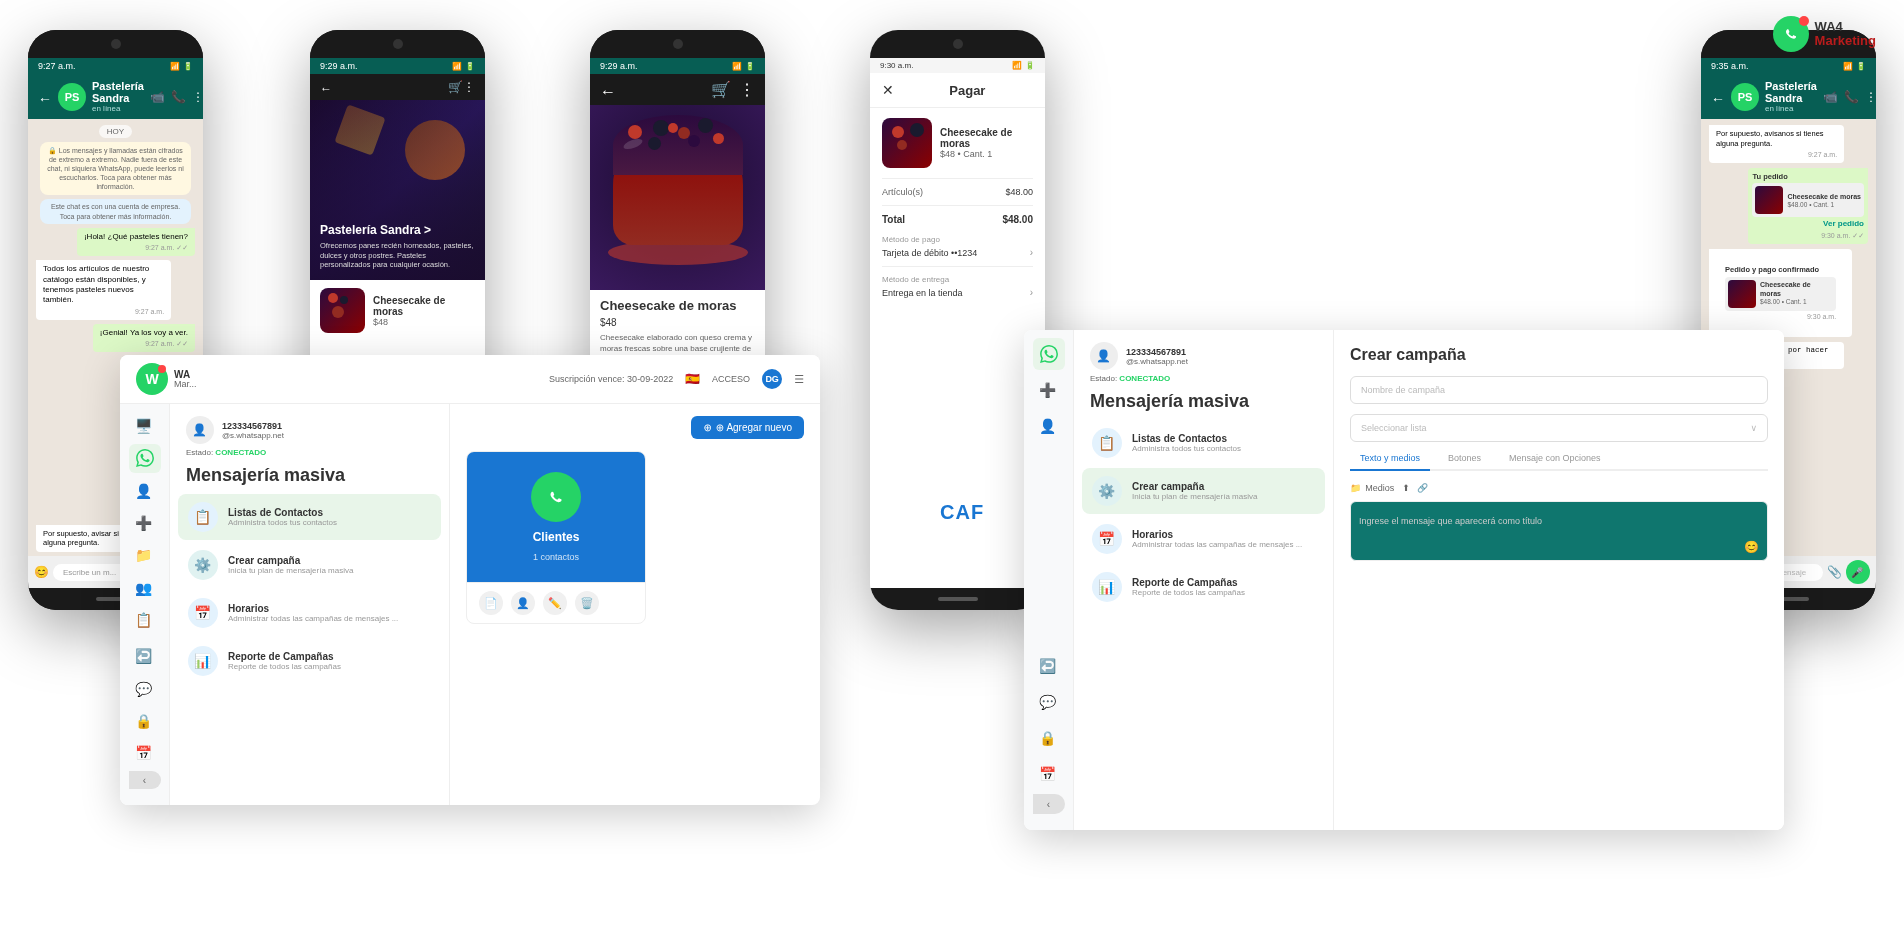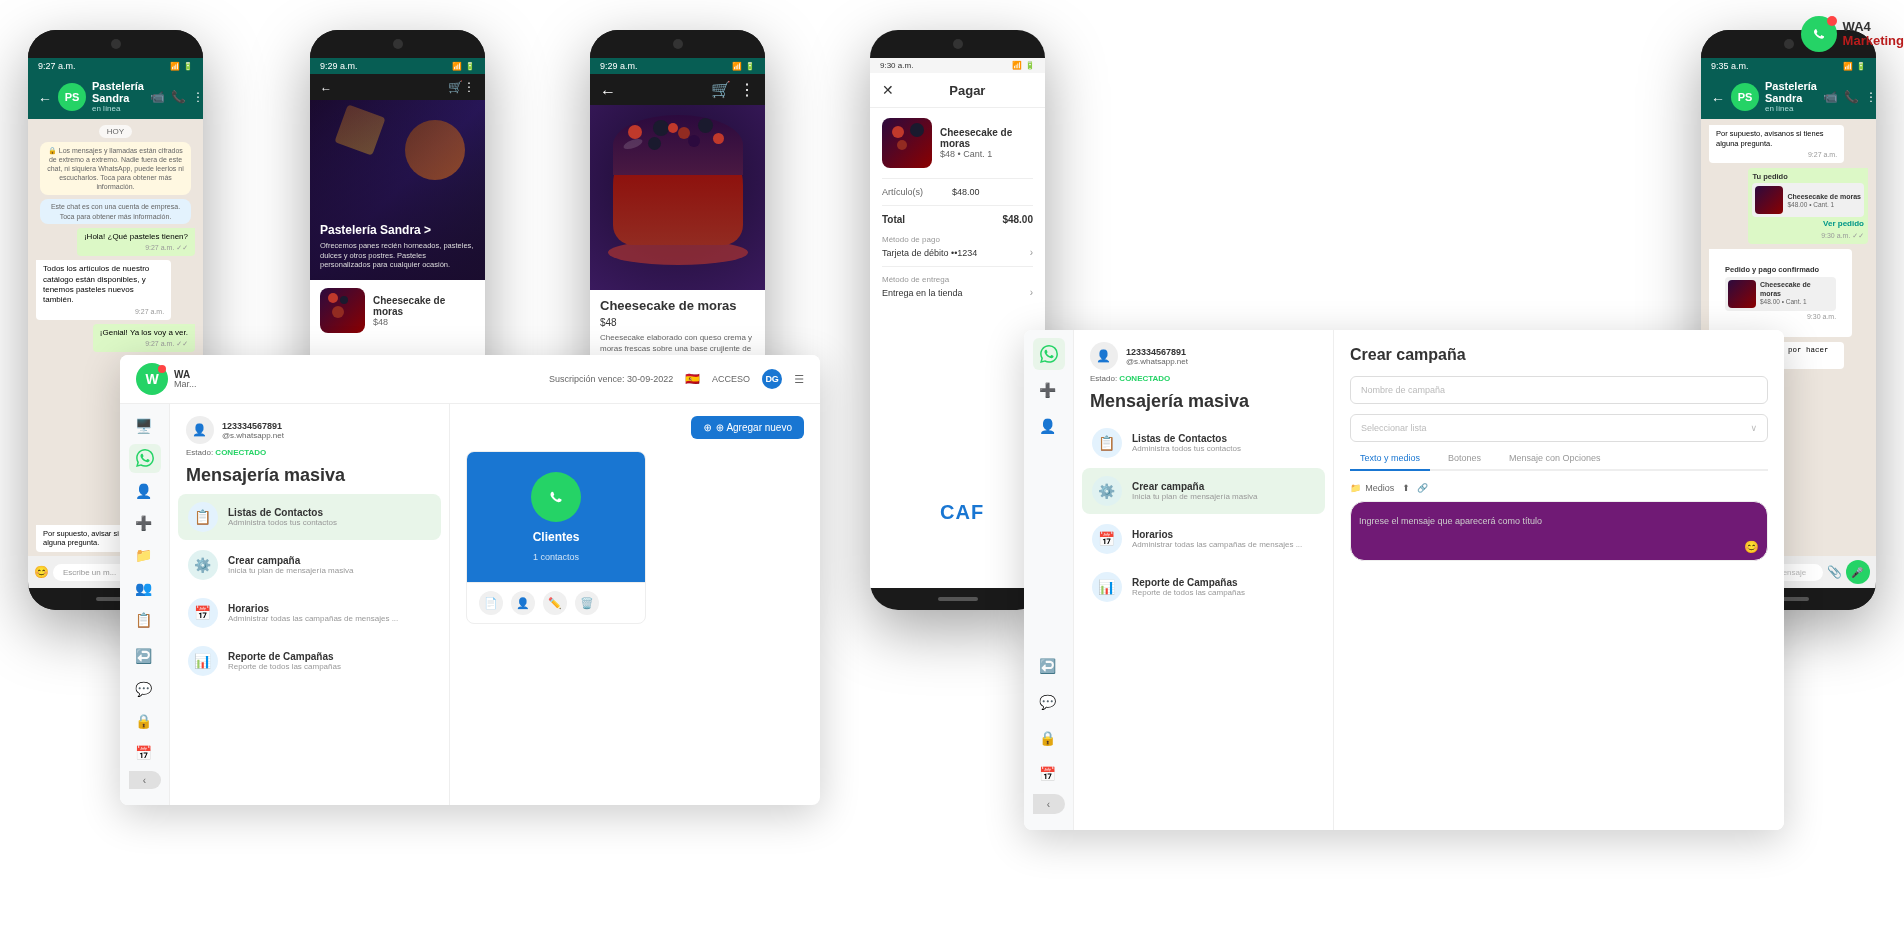--- a/index.html
+++ b/index.html
@@ -582,21 +582,21 @@
       gap: 4px;
       font-size: 9px;
       color: #666;
       cursor: pointer;
     }
 
     
     .wa4-logo {
       position: absolute;
       top: 16px;
-      right: 0;
+      right: 28px;
       display: flex;
       align-items: center;
       gap: 6px;
       z-index: 100;
     }
 
     .wa4-icon {
       width: 36px;
       height: 36px;
       background: #25d366;
@@ -869,21 +869,21 @@
         </div>
         <div>
           <div style="font-size:10px; font-weight:bold; color:#333;">Cheesecake de moras</div>
           <div style="font-size:9px; color:#666;">
             <span>$48</span>
             • <span>Cant. 1</span>
           </div>
         </div>
       </div>
       <hr style="border:none; border-top:1px solid #eee; margin:8px 0;">
-      <div style="display:flex; justify-content:flex-start; margin-bottom:5px;gap:29px;">
+      <div style="display:flex; justify-content:space-between; margin-bottom:5px;gap:29px;">
         <span style="font-size:9px; color:#666;">Artículo(s)</span>
         <span style="font-size:9px; color:#333;">$48.00</span>
       </div>
       <hr style="border:none; border-top:1px solid #eee; margin:8px 0;">
       <div style="display:flex; justify-content:space-between; margin-bottom:10px;">
         <span style="font-size:10px; font-weight:bold; color:#333;">Total</span>
         <span style="font-size:10px; font-weight:bold; color:#333;">$48.00</span>
       </div>
 
       <div style="margin-bottom:8px;">
@@ -1202,21 +1202,21 @@
             <span>Medios</span>
           </div>
           <div class="media-tool-btn">
             <span>⬆</span>
           </div>
           <div class="media-tool-btn">
             <span>🔗</span>
           </div>
         </div>
 
-        <div style="border:1px solid #eee; border-radius:14px; padding:8px; min-height:60px; background:#701a75; position:relative;">
+        <div style="border:1px solid #eee; border-radius:6px; padding:8px; min-height:60px; background:#0f766e; position:relative;">
           <span style="font-size:9px; color:#ccc;">Ingrese el mensaje que aparecerá como título</span>
           <span style="position:absolute; bottom:6px; right:8px; font-size:12px; color:#ccc;">😊</span>
         </div>
       </div>
     </div>
   </div>
 
   <div class="wa4-logo">
     <div class="wa4-icon">
       <svg width="20" height="20" viewBox="0 0 24 24" fill="white">

